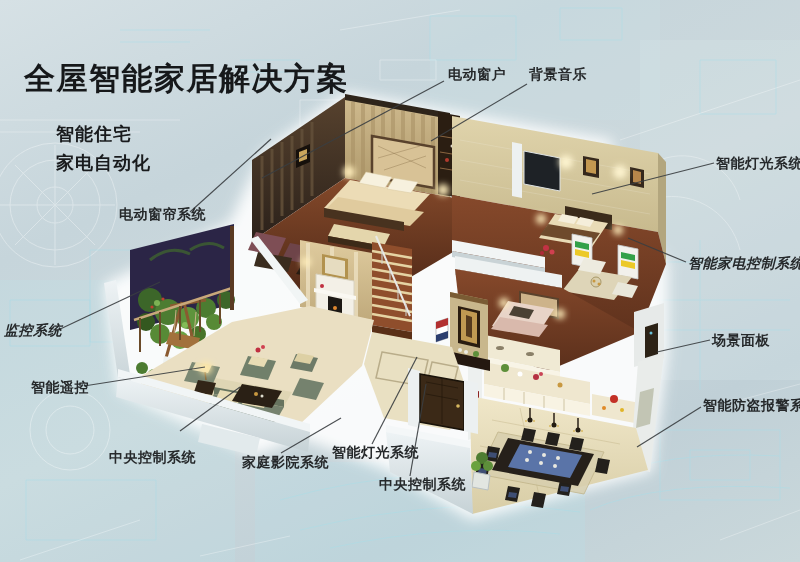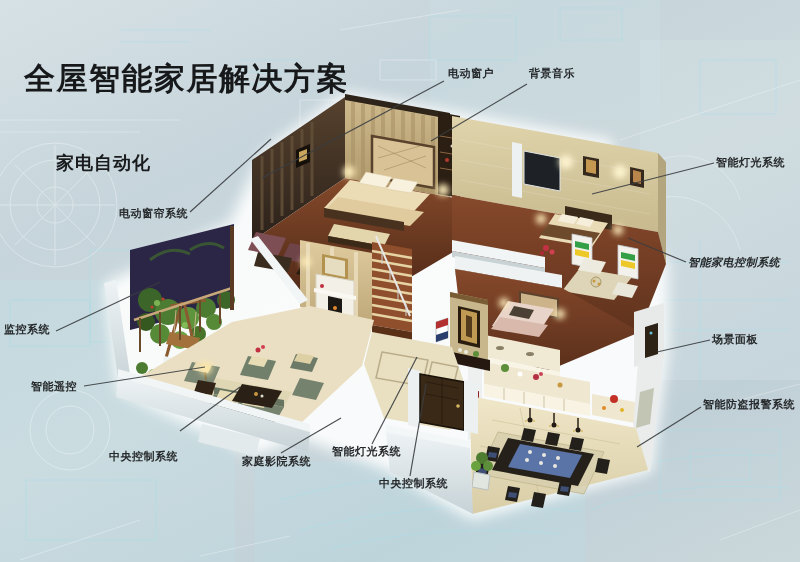--- a/index.html
+++ b/index.html
@@ -4,29 +4,29 @@
 <style>
   html,body{margin:0;padding:0;}
   body{font-family:"Liberation Sans","DejaVu Sans",sans-serif;background:#c7d6db;}
   .stage{position:relative;width:800px;height:562px;overflow:hidden;
     background:linear-gradient(155deg,#d6e1e5 0%,#c6d5db 28%,#cdd9dd 52%,#c0d0d7 78%,#cad8db 100%);}
   .stage svg{position:absolute;left:0;top:0;}
   .title{position:absolute;left:24px;top:58px;font-size:31px;font-weight:700;color:#16181a;letter-spacing:1.5px;white-space:nowrap;}
   .subtitle{position:absolute;font-size:18px;font-weight:700;color:#191b1d;letter-spacing:1px;white-space:nowrap;}
   .sub1{left:56px;top:122px;}
   .sub2{left:56px;top:151px;}
-  .callout{position:absolute;font-size:11px;font-weight:700;color:#26292b;white-space:nowrap;letter-spacing:.5px;}
+  .callout{position:absolute;font-size:14px;font-weight:700;color:#26292b;white-space:nowrap;letter-spacing:.5px;}
   .c-window{left:448px;top:66px;}
   .c-music{left:529px;top:66px;}
   .c-light{left:716px;top:155px;text-align:center;}
   .c-appliance{left:688px;top:255px;font-style:italic;}
   .c-scene{left:712px;top:332px;}
   .c-alarm{left:703px;top:397px;}
   .c-curtain{left:119px;top:206px;}
-  .c-monitor{left:4px;top:322px;}
+  .c-monitor{left:4px;top:322px;font-style:italic;}
   .c-remote{left:31px;top:379px;}
   .c-central{left:109px;top:430px;margin-top:19px;}
   .c-theater{left:242px;top:454px;}
   .c-voice{left:332px;top:444px;}
   .c-finger{left:379px;top:476px;}
 </style>
 </head>
 <body>
 
 <div class="stage">
@@ -389,20 +389,21 @@
     <line x1="56" y1="331" x2="160" y2="282"></line>
     <line x1="84" y1="386" x2="205" y2="367"></line>
     <line x1="180" y1="431" x2="240" y2="387"></line>
     <line x1="281" y1="453" x2="341" y2="418"></line>
     <line x1="372" y1="444" x2="417" y2="357"></line>
     <line x1="410" y1="476" x2="426" y2="384"></line>
   </g>
 </svg>
 
 <div class="title">全屋智能家居解决方案</div>
+<div class="subtitle sub1">智能住宅</div>
 <div class="subtitle sub2">家电自动化</div>
 
 <div class="callout c-window">电动窗户</div>
 <div class="callout c-music">背景音乐</div>
 <div class="callout c-light">智能灯光系统</div>
 <div class="callout c-appliance">智能家电控制系统</div>
 <div class="callout c-scene">场景面板</div>
 <div class="callout c-alarm">智能防盗报警系统</div>
 <div class="callout c-curtain">电动窗帘系统</div>
 <div class="callout c-monitor">监控系统</div>

